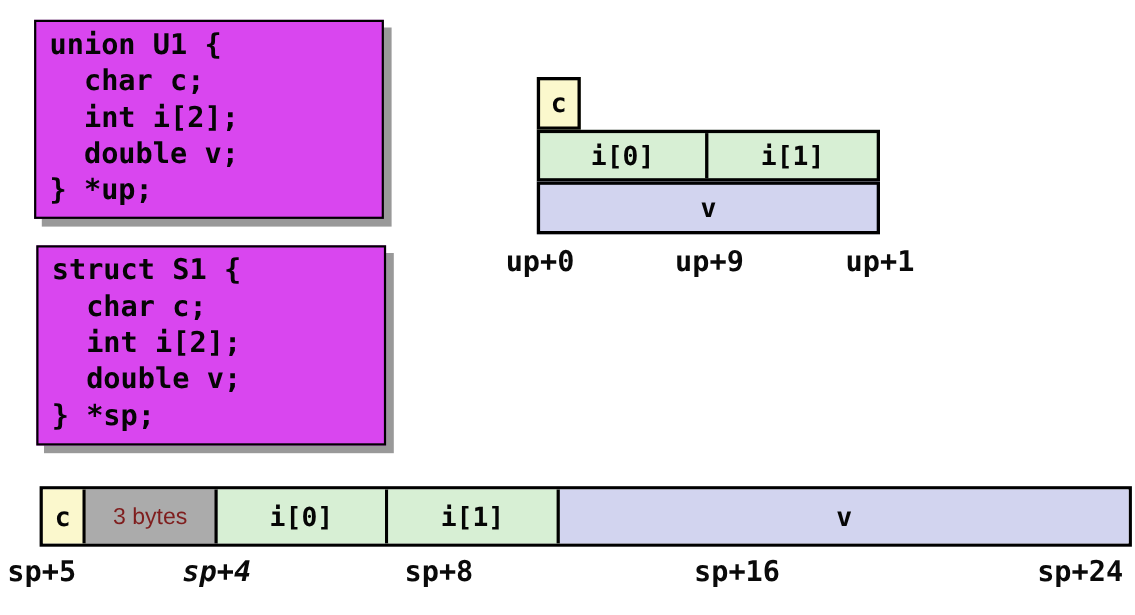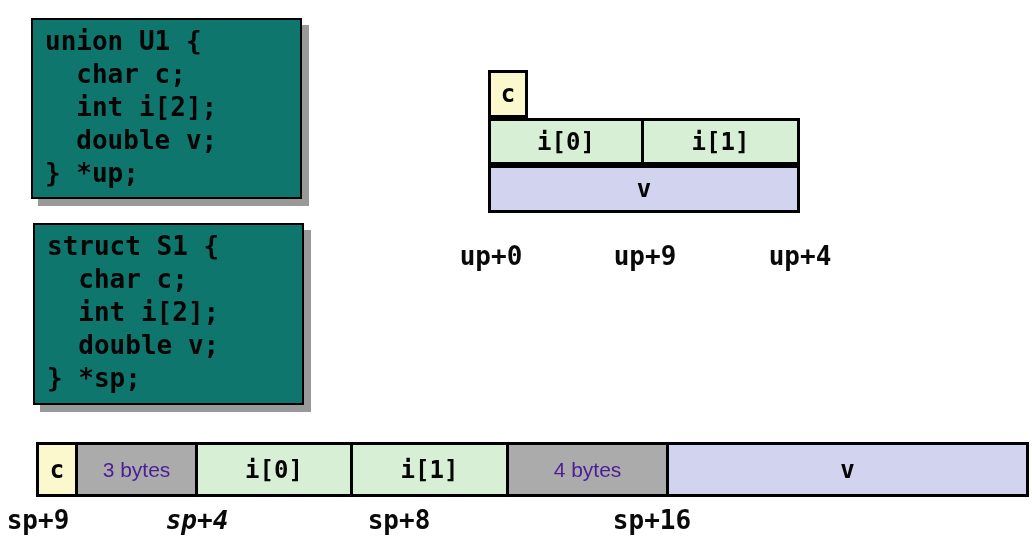--- a/index.html
+++ b/index.html
@@ -8,22 +8,22 @@
     width: 1032px;
     height: 559px;
     background: #ffffff;
     overflow: hidden;
     font-family: "DejaVu Sans Mono", monospace;
   }
 
   
   .code-box {
     position: absolute;
-    width: 271px;
-    background: #0f766e;
+    width: 318px;
+    background: #d946ef;
     border: 2px solid #000;
     box-shadow: 7px 7px 0 #999999;
     box-sizing: border-box;
     padding: 5px 0 5px 12px;
   }
   .code-box .code-line {
     white-space: pre;
     font-family: "DejaVu Sans Mono", monospace;
     font-weight: bold;
     font-size: 26px;
@@ -63,21 +63,21 @@
 
   .offset-label {
     position: absolute;
     transform: translateX(-50%);
     font-family: "DejaVu Sans Mono", monospace;
     font-weight: bold;
     font-size: 26px;
     color: #0a0a0a;
     white-space: nowrap;
   }
-  .u-label { top: 171px; text-align: right; }
+  .u-label { top: 153px; text-align: right; }
   #u-label-0 { left: 3px; }
   #u-label-4 { left: 157px; }
   #u-label-8 { left: 312px; }
 
   
   #struct-bar {
     position: absolute;
     left: 36px; top: 442px;
     width: 993px; height: 55px;
     box-sizing: border-box;
@@ -93,34 +93,34 @@
   }
   .s-cell.last { border-right: none; }
   .s-cell.char   { background: #fbf8cd; }
   .s-cell.int    { background: #d7efd4; }
   .s-cell.double { background: #d2d4ef; }
   .s-cell.padding {
     background: #ababab;
     font-family: "Liberation Sans", sans-serif;
     font-weight: normal;
     font-size: 21px;
-    color: #4c1d95;
+    color: #7f1d1d;
   }
   #s-cell-c    { flex: 0 0 39px; }
   #s-cell-pad3 { flex: 0 0 120px; }
   #s-cell-i0   { flex: 0 0 155px; }
   #s-cell-i1   { flex: 0 0 156px; }
   #s-cell-pad4 { flex: 0 0 160px; }
   #s-cell-v    { flex: 1 1 auto; }
 
   .s-label { top: 505px; }
   #s-label-0  { left: 38px; }
   #s-label-4  { left: 197px; font-style: italic; }
   #s-label-8  { left: 354px; margin-left: 45px; }
-  #s-label-16 { left: 652px; }
+  #s-label-16 { left: 670px; }
   #s-label-24 { left: 982px; }
 </style>
 </head>
 <body>
 
 <div id="stage">
 
   <div id="code-union" class="code-box">
     <div class="code-line">union U1 {</div>
     <div class="code-line">  char c;</div>
@@ -139,30 +139,30 @@
 
   <div id="union-diagram">
     <div id="u-char" class="u-cell">c</div>
     <div id="u-ints">
       <div class="u-int-cell first">i[0]</div>
       <div class="u-int-cell">i[1]</div>
     </div>
     <div id="u-double" class="u-cell">v</div>
     <span id="u-label-0" class="offset-label u-label">up+0</span>
     <span id="u-label-4" class="offset-label u-label">up+9</span>
-    <span id="u-label-8" class="offset-label u-label">up+4</span>
+    <span id="u-label-8" class="offset-label u-label">up+1</span>
   </div>
 
   <div id="struct-bar">
     <div id="s-cell-c" class="s-cell char">c</div>
     <div id="s-cell-pad3" class="s-cell padding">3 bytes</div>
     <div id="s-cell-i0" class="s-cell int">i[0]</div>
     <div id="s-cell-i1" class="s-cell int">i[1]</div>
-    <div id="s-cell-pad4" class="s-cell padding">4 bytes</div>
     <div id="s-cell-v" class="s-cell double last">v</div>
   </div>
 
-  <span id="s-label-0" class="offset-label s-label">sp+9</span>
+  <span id="s-label-0" class="offset-label s-label">sp+5</span>
   <span id="s-label-4" class="offset-label s-label">sp+4</span>
   <span id="s-label-8" class="offset-label s-label">sp+8</span>
   <span id="s-label-16" class="offset-label s-label">sp+16</span>
+  <span id="s-label-24" class="offset-label s-label">sp+24</span>
 
 </div>
 
 </body></html>

